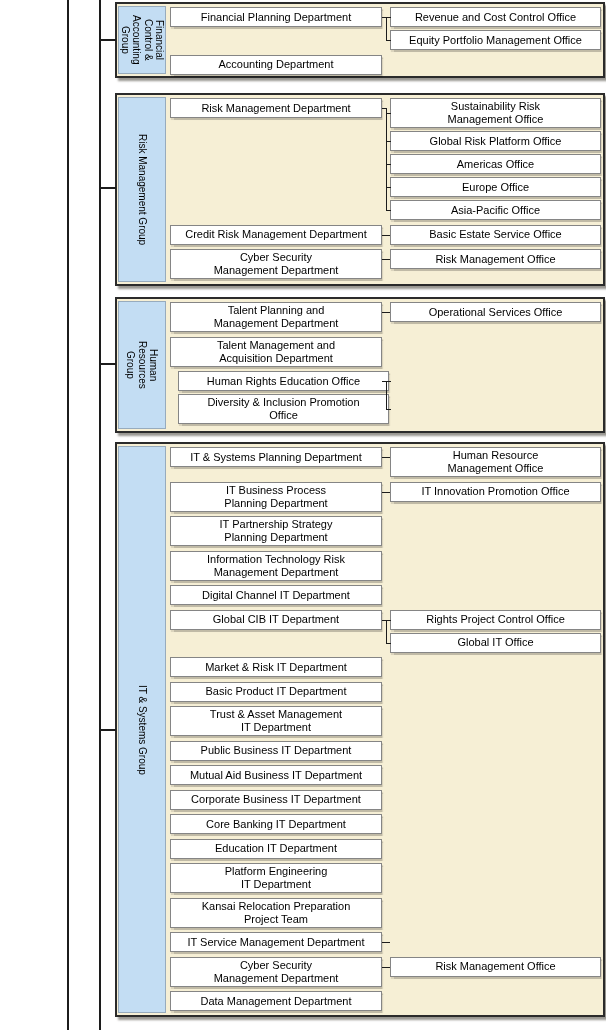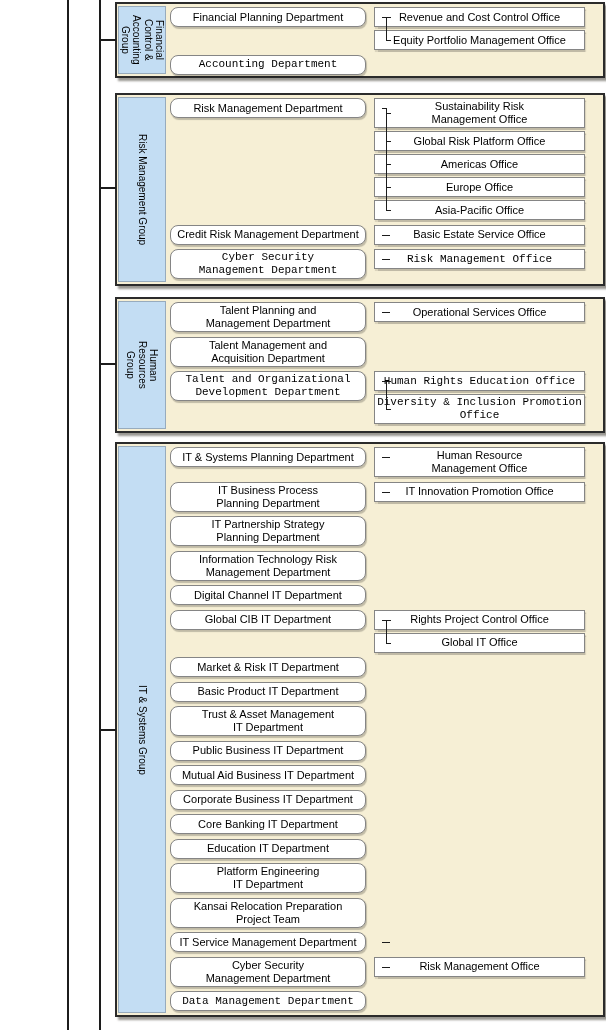--- a/index.html
+++ b/index.html
@@ -41,34 +41,34 @@
     text-align: center;
     white-space: pre-line;
     font-size: 10px; line-height: 11.5px;
   }
   .units { position: absolute; left: 53px; top: 3px; width: 431px; }
   .unit {
     position: relative;
     display: flex; align-items: flex-start;
     margin-bottom: 4.5px;
   }
-  .unit:last-child { margin-bottom: 0; font-family: Liberation Mono, monospace; }
+  .unit:last-child { margin-bottom: 0; }
   .node-box {
     box-sizing: border-box;
     background: var(--node-bg, #fff);
     border: 1px solid var(--node-border, #858585);
     box-shadow: 1px 1.5px 1px rgba(0, 0, 0, 0.22);
     min-height: 20px;
     display: flex; align-items: center; justify-content: center;
     text-align: center;
     white-space: pre-line;
     font-size: 11px; line-height: 13px;
     padding: 1px 2px;
   }
-  .dept-box { width: 196px; border-radius: 8px; }
+  .dept-box { width: 212px; }
   .office-stack { margin-left: 8px; width: 211px; }
   .office-box { margin-bottom: 3px; }
   .office-stack .office-box:last-child { margin-bottom: 0; }
   .conn { position: absolute; background: var(--line, #222); }
 </style>
 </head>
 <body>
 
 <div id="stage">
   <div class="trunk"></div>
@@ -145,22 +145,20 @@
             <div class="office-stack">
               <div class="node-box office-box">Operational Services Office</div>
             </div>
             <div class="conn" style="left: 212px; top: 10px; width: 8px; height: 1px;"></div>
           </div>
           <div class="unit">
             <div class="node-box dept-box">Talent Management and
 Acquisition Department</div>
           </div>
           <div class="unit">
-            <div class="node-box dept-box">Talent and Organizational
-Development Department</div>
             <div class="office-stack">
               <div class="node-box office-box">Human Rights Education Office</div>
               <div class="node-box office-box">Diversity &amp; Inclusion Promotion
 Office</div>
             </div>
             <div class="conn" style="left: 212px; top: 10px; width: 5px; height: 1px;"></div>
             <div class="conn" style="left: 216px; top: 10px; width: 1px; height: 29px;"></div>
             <div class="conn" style="left: 216px; top: 10px; width: 5px; height: 1px;"></div>
             <div class="conn" style="left: 216px; top: 38px; width: 5px; height: 1px;"></div>
           </div>

